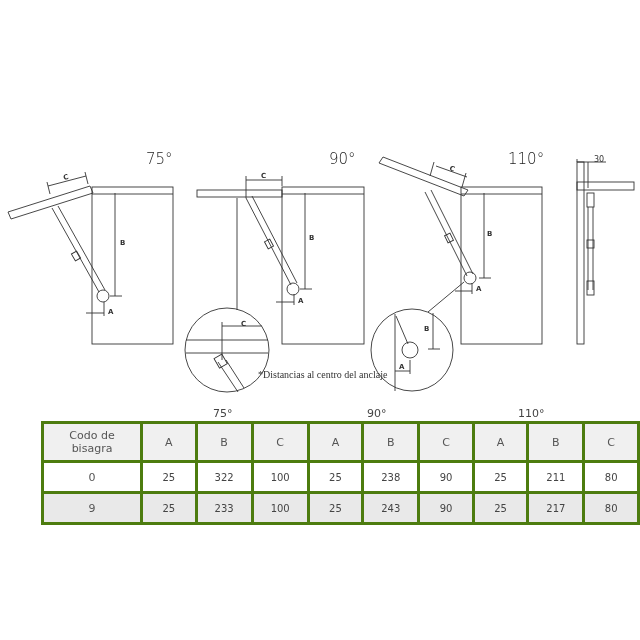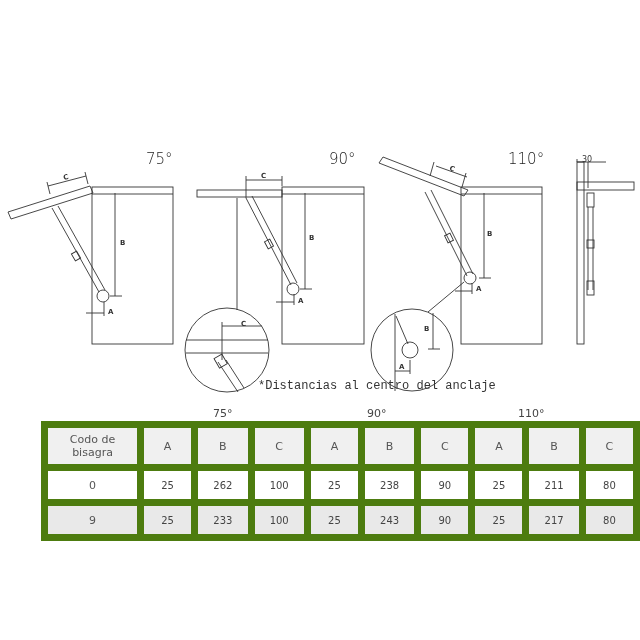--- a/index.html
+++ b/index.html
@@ -1,22 +1,22 @@
 <!DOCTYPE html>
 <html><head>
 <meta charset="utf-8">
 <style>
   html, body { margin:0; padding:0; background:#ffffff; }
   body { width:640px; height:640px; position:relative; overflow:hidden; font-family:"Liberation Sans", sans-serif; color:#333; }
   #diagram { position:absolute; left:0; top:0; width:640px; height:640px; }
   .angle-title { position:absolute; font-size:15px; color:#222; font-family:"DejaVu Sans", sans-serif; font-weight:300; }
-  .footnote { position:absolute; left:258px; top:379px; font-size:12px; color:#333; font-family:Liberation Mono, monospace; }
-  .dim30 { position:absolute; left:582px; top:155px; font-size:8px; color:#333; font-family:"DejaVu Sans", sans-serif; }
+  .footnote { position:absolute; left:258px; top:369px; font-size:10px; color:#333; font-family:Liberation Serif, serif; }
+  .dim30 { position:absolute; left:594px; top:155px; font-size:8px; color:#333; font-family:"DejaVu Sans", sans-serif; }
   table.specs { position:absolute; left:41px; top:421px; border-collapse:collapse; font-family:"DejaVu Sans", sans-serif; }
-  table.specs td, table.specs th { border:7px solid #4d7c0f; text-align:center; padding:5px; height:18px; font-weight:normal; }
+  table.specs td, table.specs th { border:3px solid #4d7c0f; text-align:center; padding:5px; height:18px; font-weight:normal; }
   table.specs th { font-size:11px; color:#555; background:#f0f0f0; }
   table.specs td.rowlabel { font-size:11px; color:#555; width:101px; }
   table.specs td.v { font-size:10px; color:#444; width:51px; }
   table.specs tr.shade td { background:#e9e9e9; }
   table.specs .grp-start { border-left:1.5px solid #555 !important; }
   table.specs { border:1.5px solid #555; }
   .group-header { position:absolute; top:407px; font-size:11px; color:#444; font-family:"DejaVu Sans", sans-serif; }
 </style>
 </head>
 <body>
@@ -150,21 +150,21 @@
     <th class="grp-start">A</th>
     <th>B</th>
     <th>C</th>
     <th class="grp-start">A</th>
     <th>B</th>
     <th>C</th>
   </tr>
   <tr>
     <td class="rowlabel">0</td>
     <td class="v grp-start">25</td>
-    <td class="v">262</td>
+    <td class="v">322</td>
     <td class="v">100</td>
     <td class="v grp-start">25</td>
     <td class="v">238</td>
     <td class="v">90</td>
     <td class="v grp-start">25</td>
     <td class="v">211</td>
     <td class="v">80</td>
   </tr>
   <tr class="shade">
     <td class="rowlabel">9</td>

